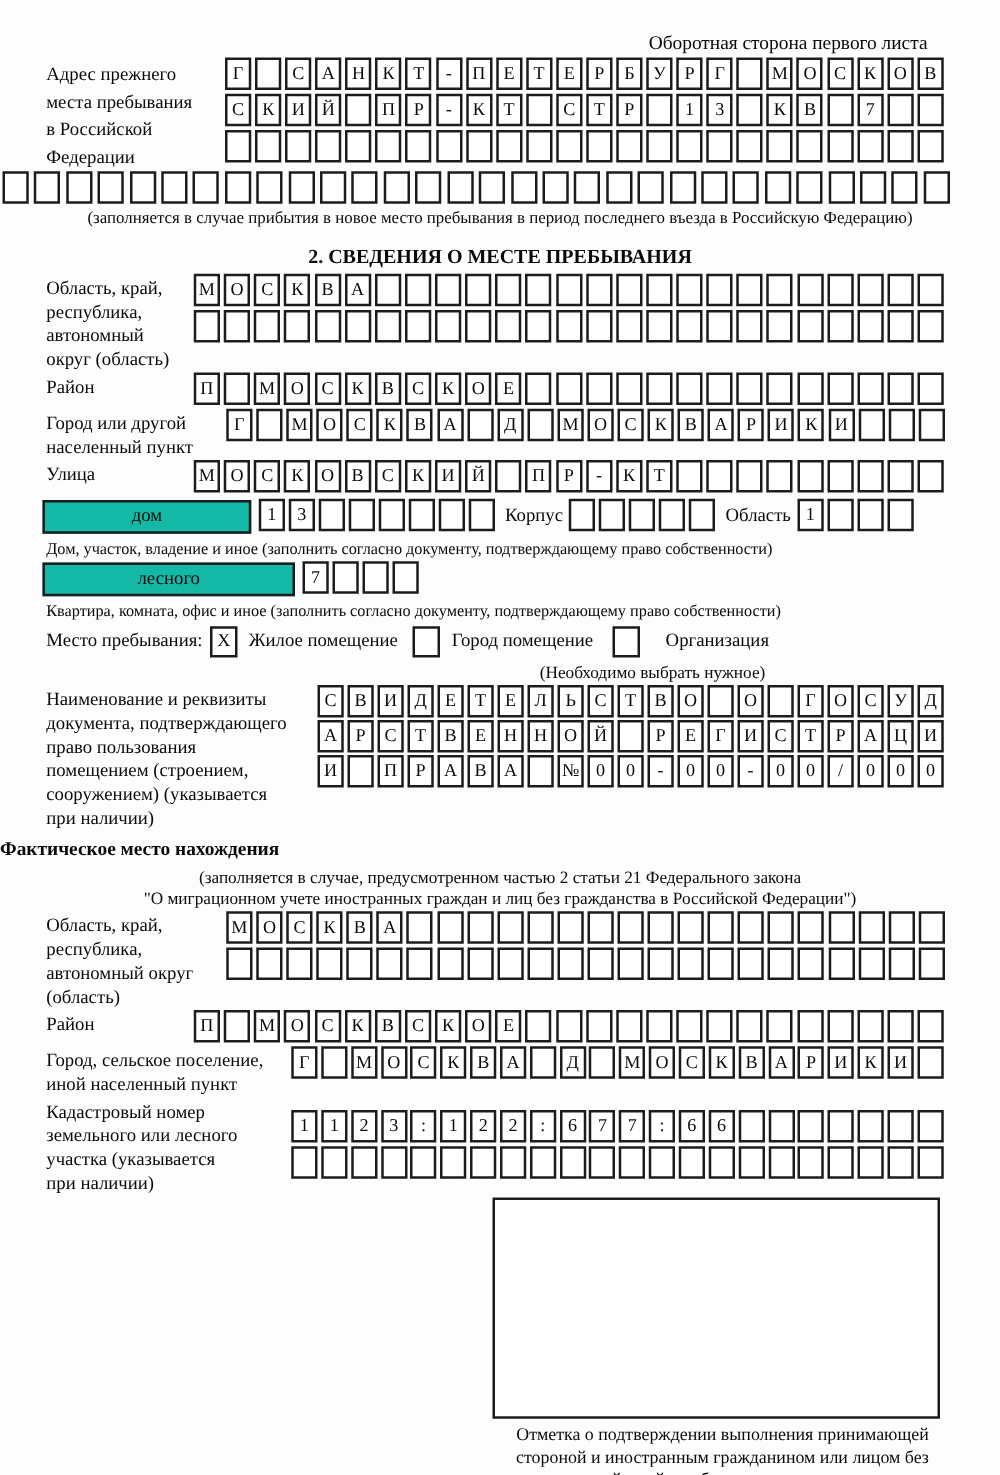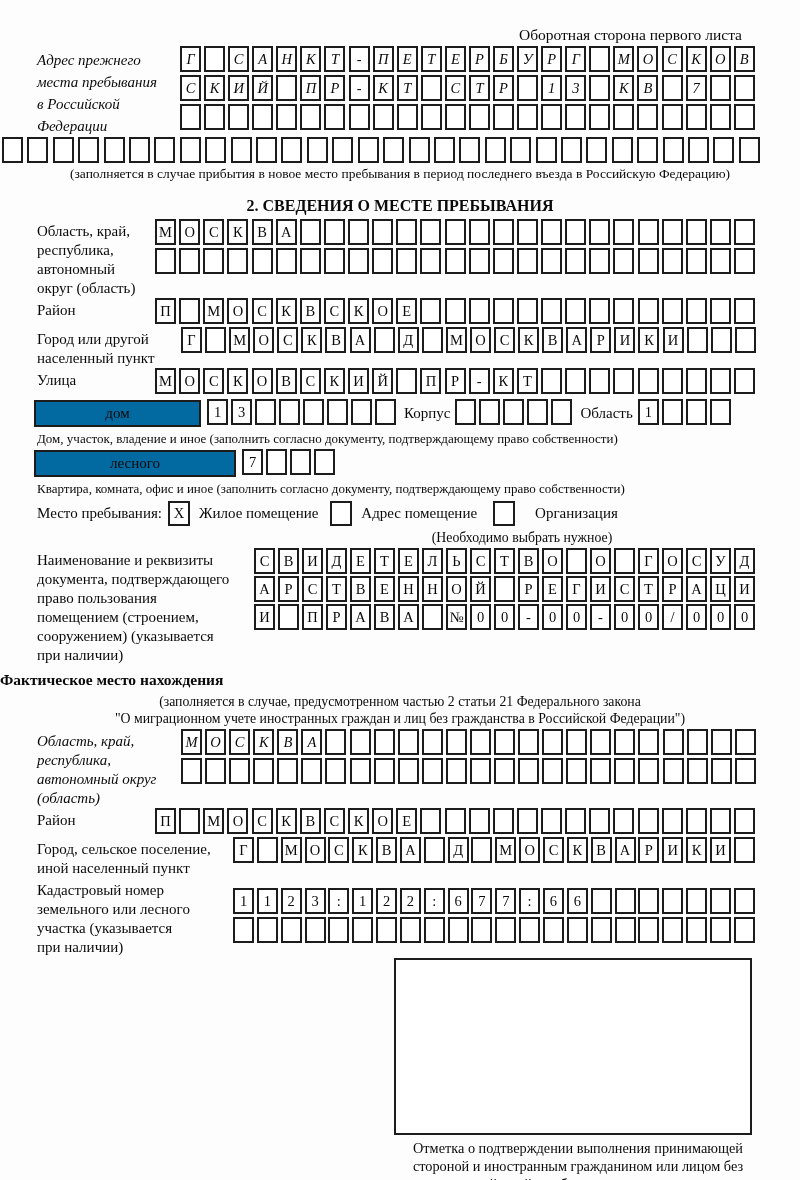--- a/index.html
+++ b/index.html
@@ -26,24 +26,24 @@
     font-size:14.5px; flex:0 0 auto;
   }
   .w575{width:575px} .w600{width:600px} .w758{width:758px}
   .w522{width:522px} .w501{width:501px}
   .w189{width:189px} .w117{width:117px} .w93{width:93px}
   .full { margin-left:2px; margin-bottom:2px; }
 
   .note { text-align:center; font-size:13.5px; line-height:17px; margin-bottom:2px; }
   .sec-title { text-align:center; font-weight:bold; font-size:16px; margin:15px 0 4px; }
 
-  .mt2 { margin-top:2px;font-style:italic; }
+  .mt2 { margin-top:2px; }
   .houserow, .aptrow { display:flex; align-items:center; padding-left:34px; margin:2px 0 2px; }
   .bigbox {
-    height:27px; border:2px solid #1c1c1c; background:#0369a1;
+    height:27px; border:2px solid #1c1c1c; background:#14b8a6;
     display:flex; align-items:center; justify-content:center; font-size:15px;
   }
   .bw167{width:167px; margin-right:6px;} .bw202{width:202px; margin-right:6px;}
   .inline-lbl { margin:0 5px 0 8px; }
   .caption { padding-left:37px; font-size:13px; line-height:17px; margin-bottom:2px; }
 
   .stayrow { display:flex; align-items:center; padding-left:37px; margin-top:3px; height:27px; }
   .cb { width:22px; height:25px; }
   .opt { margin-left:9px; }
   .ml6{margin-left:6px} .ml12{margin-left:12px} .ml16{margin-left:16px} .ml20{margin-left:20px}
@@ -389,21 +389,21 @@
         <span class="cell"></span>
       </div>
   </div>
   <div class="caption">Квартира, комната, офис и иное (заполнить согласно документу, подтверждающему право собственности)</div>
 
   <div class="stayrow">
     <span>Место пребывания:</span>
     <span class="cell cb ml6">X</span>
     <span class="opt">Жилое помещение</span>
     <span class="cell cb ml12"></span>
-    <span class="opt">Адрес помещение</span>
+    <span class="opt">Город помещение</span>
     <span class="cell cb ml16"></span>
     <span class="opt ml20">Организация</span>
   </div>
   <div class="note choose">(Необходимо выбрать нужное)</div>
 
   <div class="fieldrow">
     <div class="fr-label lw254 doc-label">Наименование и реквизиты
 документа, подтверждающего
 право пользования
 помещением (строением,

